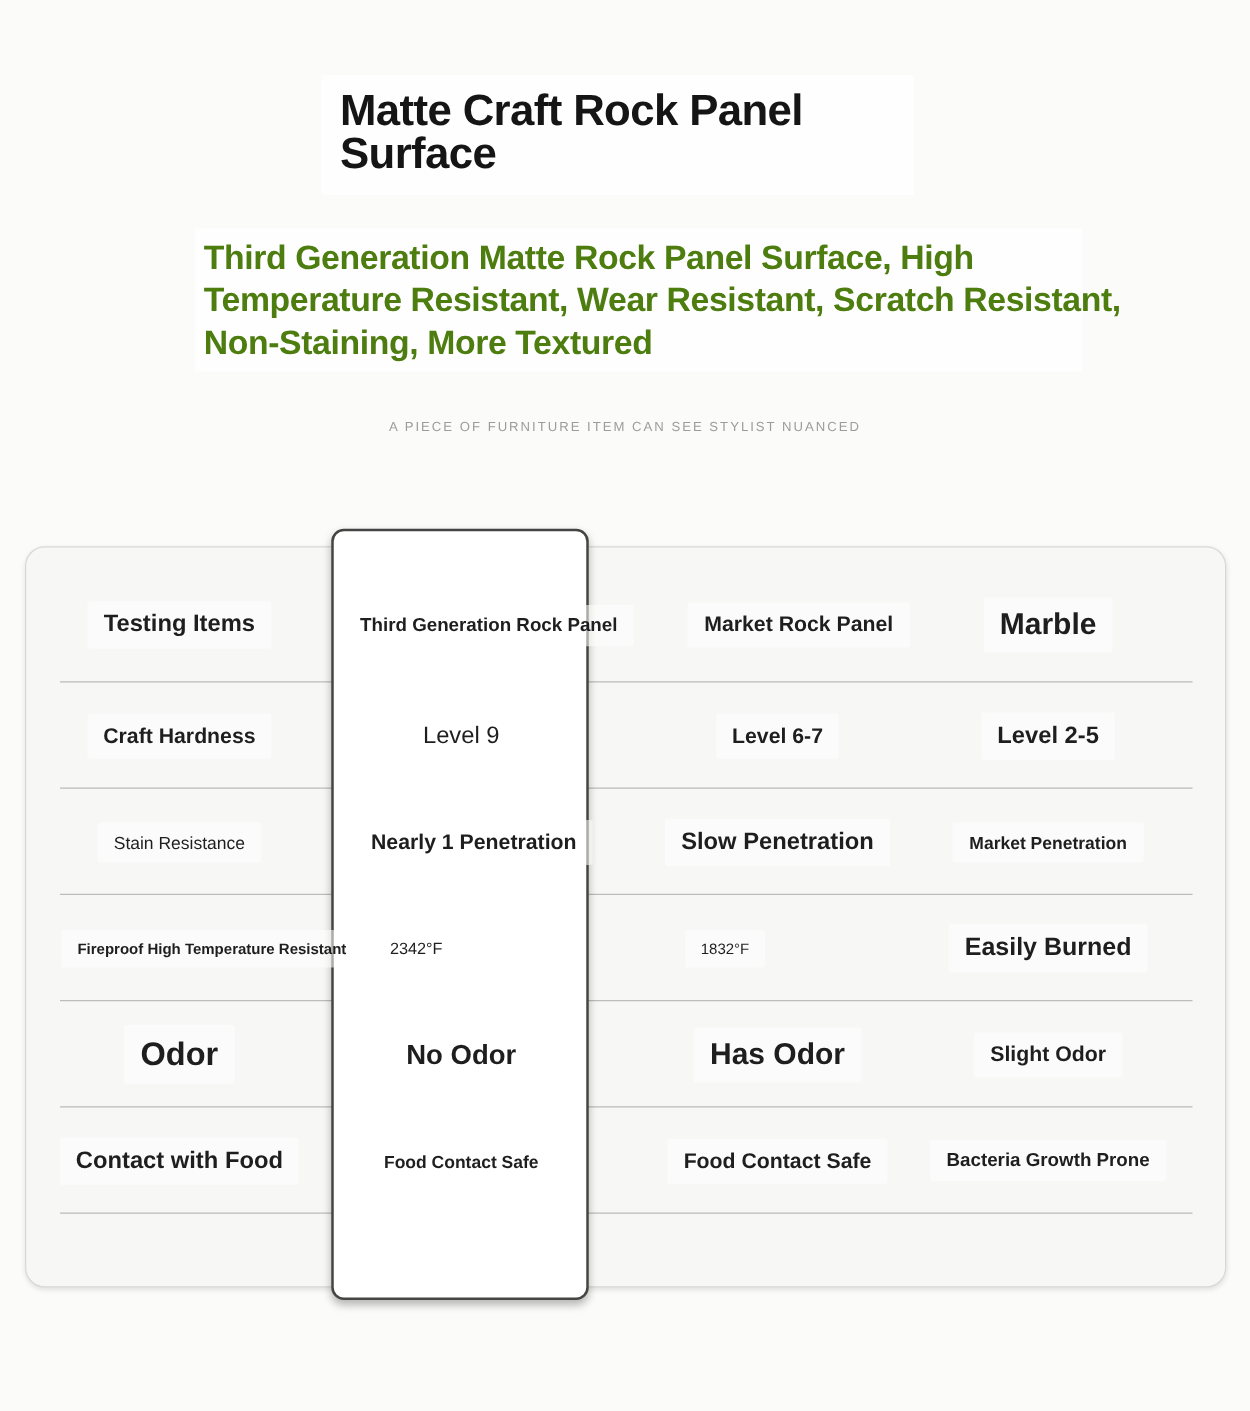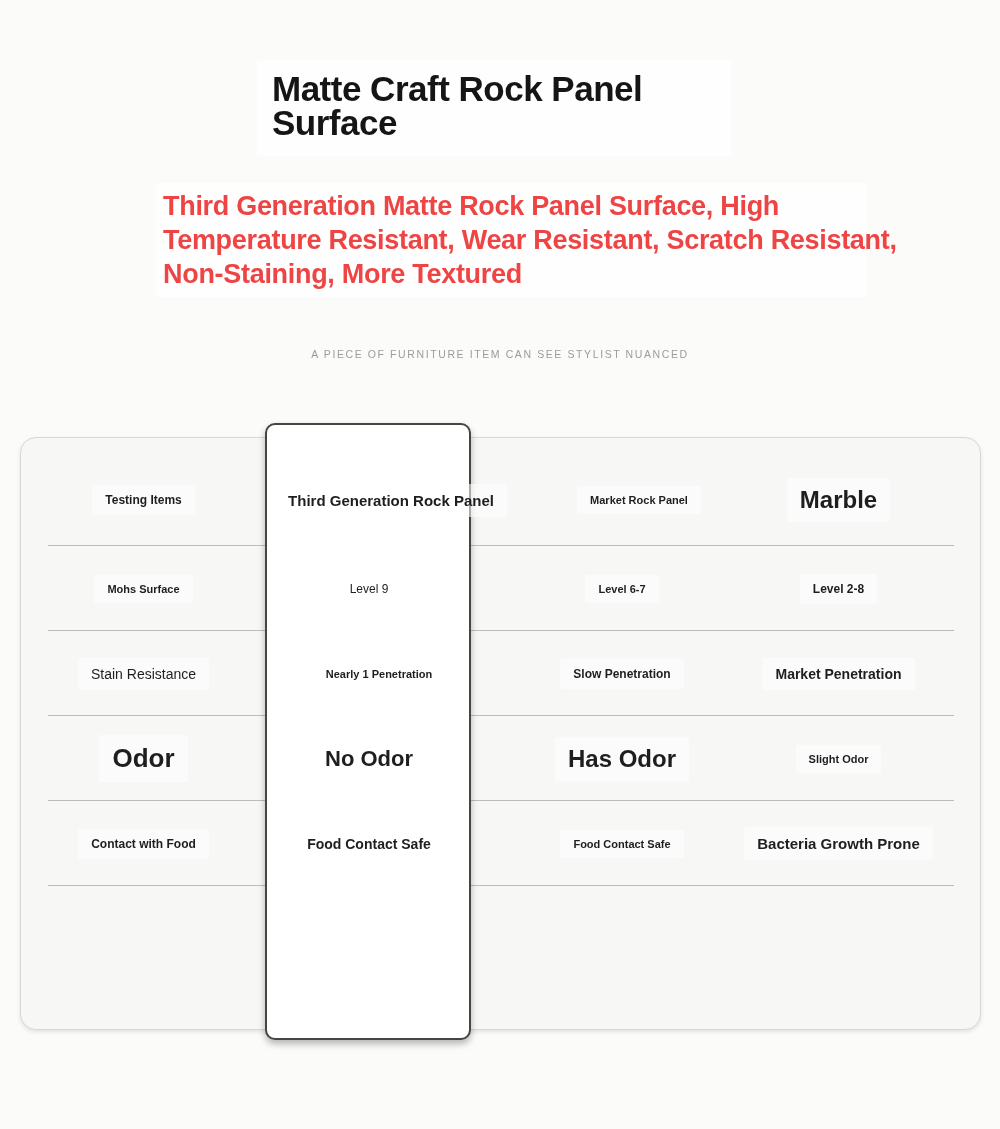--- a/index.html
+++ b/index.html
@@ -13,25 +13,25 @@
   .subtitle-patch { left:156px; top:183px; width:710px; height:114px; }
 
   .title {
     position:absolute; left:272px; top:72px; width:452px; margin:0;
     font-size:35px; line-height:34px; font-weight:700; letter-spacing:-0.5px;
     color:#151515;
   }
   .subtitle {
     position:absolute; left:163px; top:189px; width:740px; margin:0;
     font-size:27px; line-height:34px; font-weight:700; letter-spacing:-0.3px;
-    color:#ef4444;
+    color:#4d7c0f;
   }
   .tagline {
     position:absolute; left:0; top:336px; width:1000px; text-align:center;
-    font-size:10.5px; letter-spacing:1.6px; color:#9c9c9c; font-weight:400;margin-top:12px;
+    font-size:10.5px; letter-spacing:1.6px; color:#9c9c9c; font-weight:400;
   }
 
   .table-card {
     position:absolute; left:20px; top:437px; width:961px; height:593px;
     box-sizing:border-box; background:#f7f7f5;
     border:1px solid #d8d8d6; border-radius:16px;
     box-shadow:0 2px 4px rgba(0,0,0,0.10);
     overflow:hidden;
   }
   .row {
@@ -62,21 +62,21 @@
   .hx2 { --dx:22px; }
   .hx3 { --dx:17px; }
   .nx2 { --dx:10px; }
   .fx1 { --dx:26px; }
   .fx2 { --dx:-36px; }
   .fx3 { --dx:-42px; }
   .sx3 { --dx:-17px; }
 
   
   .s12{font-size:12px;} .s13{font-size:13px;} .s14{font-size:14px;}
-  .s15{font-size:15px;text-align:center;} .s16{font-size:12px;} .s17{font-size:11px;}
+  .s15{font-size:15px;text-align:center;} .s16{font-size:19px;} .s17{font-size:17px;}
   .s20{font-size:20px;} .s22{font-size:22px;text-align:center;} .s24{font-size:24px;}
   .s26{font-size:26px;}
   .w4{font-weight:400;} .w7{font-weight:700;}
 
   .highlight-card {
     position:absolute; left:265px; top:423px; width:206px; height:617px;
     box-sizing:border-box; background:#ffffff;
     border:2px solid #454543; border-radius:10px;
     box-shadow:0 4px 7px rgba(0,0,0,0.28);
     z-index:2;
@@ -107,48 +107,62 @@
       <div class="cell">
         <span class="t s17 w7 hx3">Market Rock Panel</span>
       </div>
       <div class="cell">
         <span class="t s24 w7">Marble</span>
       </div>
     </div>
 
     <div class="row body">
       <div class="cell">
-          <span class="t s17 w7">Mohs Surface</span>
+          <span class="t s17 w7">Craft Hardness</span>
         </div>
       <div class="cell">
           <span class="t s16 w4">Level 9</span>
         </div>
       <div class="cell">
           <span class="t s17 w7">Level 6-7</span>
         </div>
       <div class="cell">
-          <span class="t s16 w7">Level 2-8</span>
+          <span class="t s16 w7">Level 2-5</span>
         </div>
     </div>
 
     <div class="row body">
       <div class="cell">
           <span class="t s14 w4">Stain Resistance</span>
         </div>
       <div class="cell">
           <span class="t s17 w7 nx2">Nearly 1 Penetration</span>
         </div>
       <div class="cell">
           <span class="t s16 w7">Slow Penetration</span>
         </div>
       <div class="cell">
           <span class="t s14 w7">Market Penetration</span>
         </div>
     </div>
 
+    <div class="row body">
+      <div class="cell">
+          <span class="t s12 w7 fx1">Fireproof High Temperature Resistant</span>
+        </div>
+      <div class="cell">
+          <span class="t s13 w4 fx2">2342°F</span>
+        </div>
+      <div class="cell">
+          <span class="t s12 w4 fx3">1832°F</span>
+        </div>
+      <div class="cell">
+          <span class="t s20 w7">Easily Burned</span>
+        </div>
+    </div>
 
     <div class="row body">
       <div class="cell">
           <span class="t s26 w7">Odor</span>
         </div>
       <div class="cell">
           <span class="t s22 w7">No Odor</span>
         </div>
       <div class="cell">
           <span class="t s24 w7">Has Odor</span>

